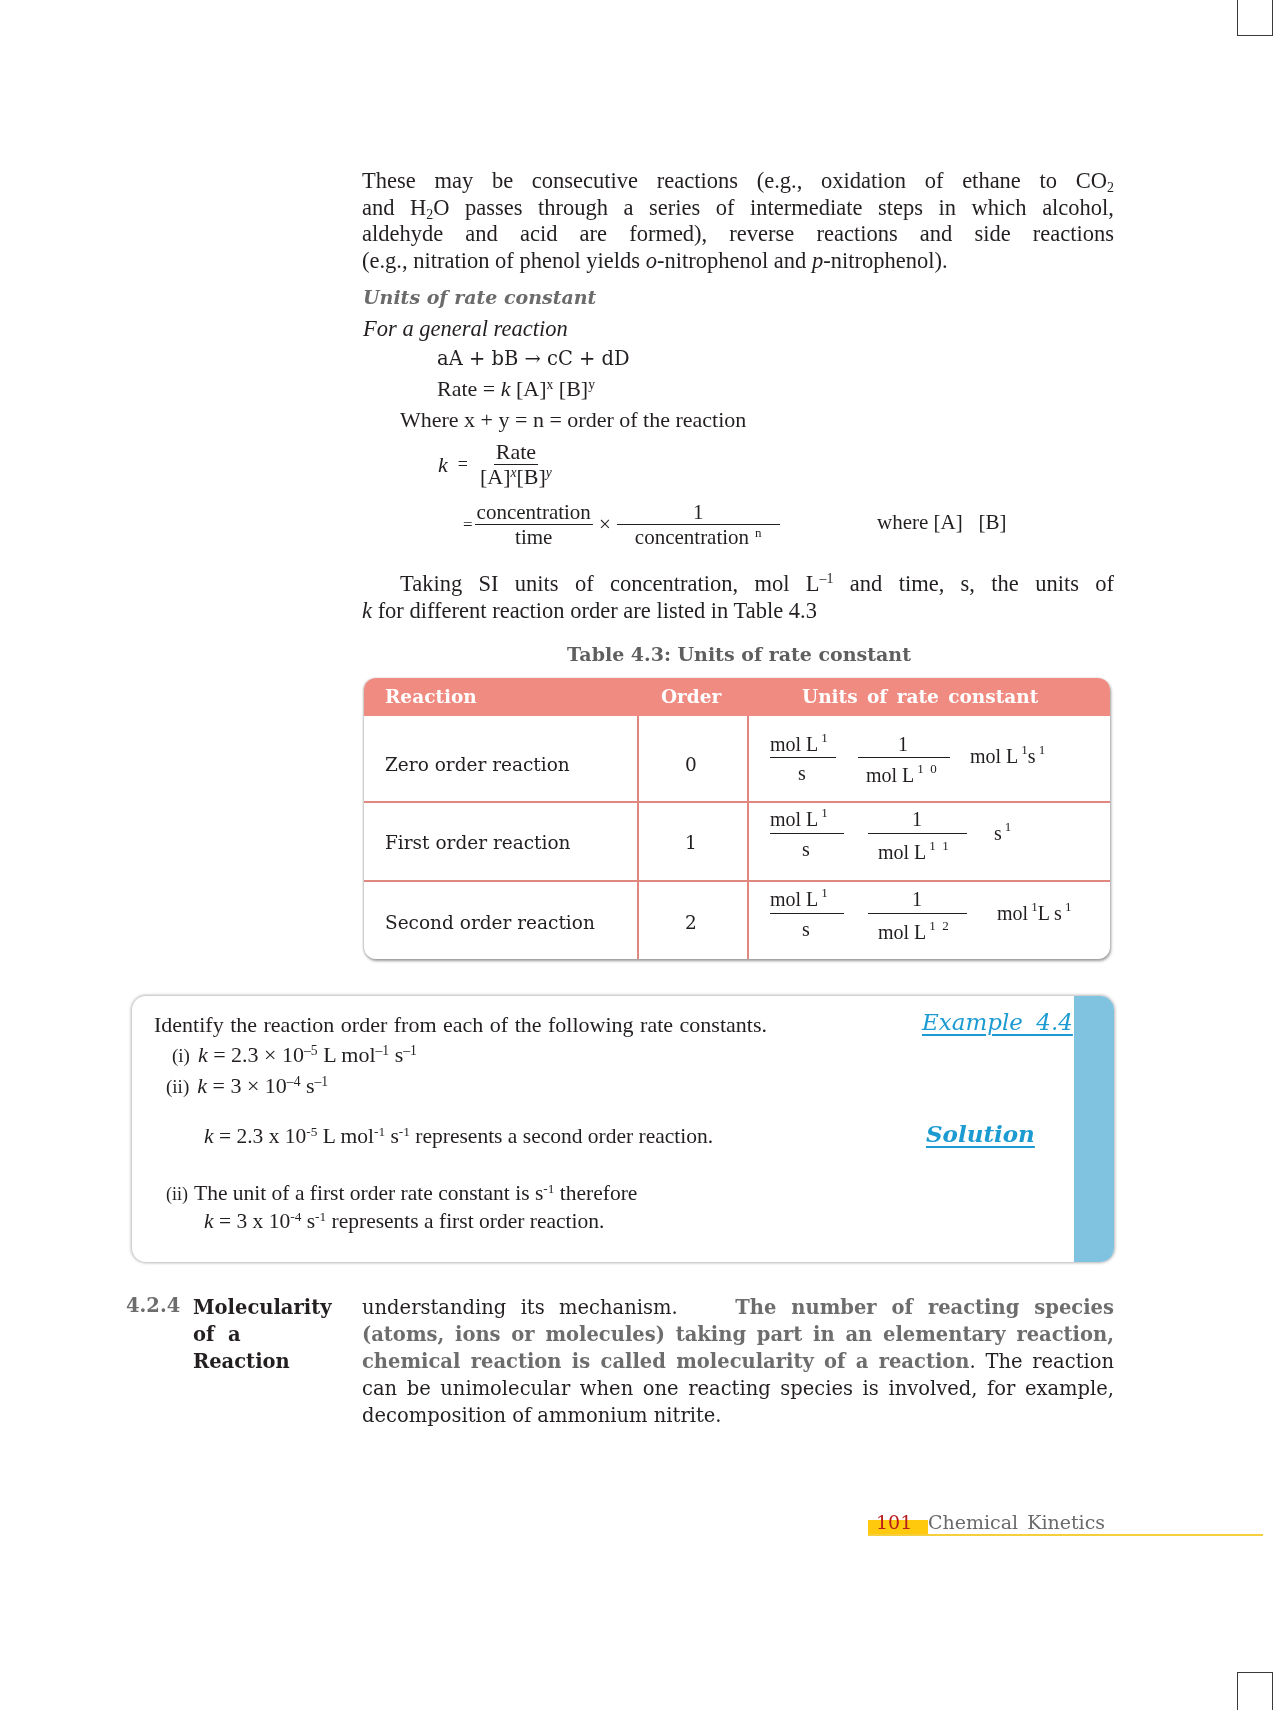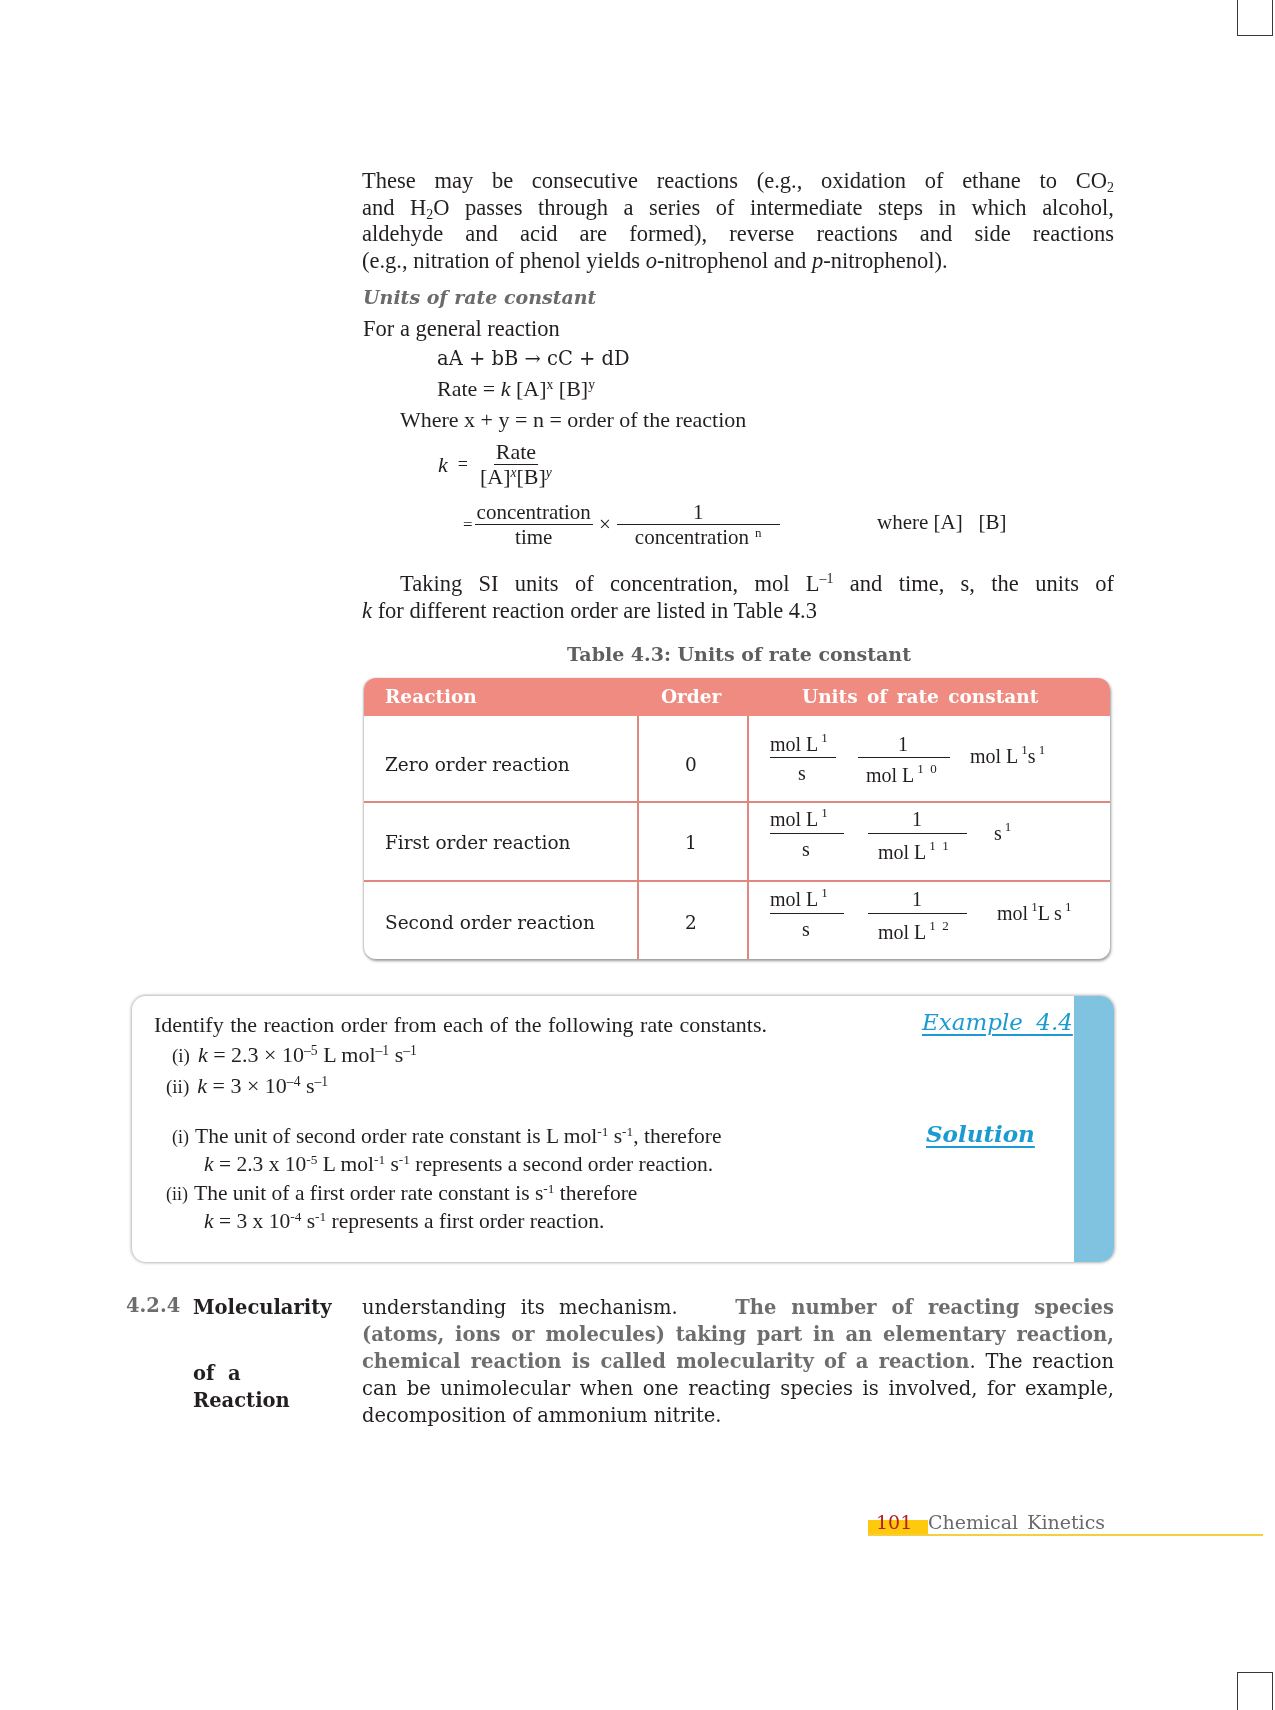--- a/index.html
+++ b/index.html
@@ -45,21 +45,21 @@
 
 <div class="abs para" style="left:362px; top:168px; width:752px;">
   <div style="text-align-last:justify;"><span>These may be consecutive reactions (e.g., oxidation of ethane to CO</span><sub>2</sub></div>
   <div style="text-align-last:justify;"><span>and H</span><sub>2</sub><span>O passes through a series of intermediate steps in which alcohol,</span></div>
   <div style="text-align-last:justify;">aldehyde and acid are formed), reverse reactions and side reactions</div>
   <div><span>(e.g., nitration of phenol yields </span><span class="it">o</span><span>-nitrophenol and </span><span class="it">p</span><span>-nitrophenol).</span></div>
 </div>
 
 <div class="abs heading-gray" style="left:363px; top:286px;">Units of rate constant</div>
 
-<div class="abs lib" style="left:363px; top:316px; font-size:22.5px;">For a general reaction</div>
+<div class="abs lib" style="left:363px; top:316px; font-size:22.5px;font-style:italic;">For a general reaction</div>
 
 <div class="abs eq" style="left:437px; top:347px;">aA + bB → cC + dD</div>
 
 <div class="abs lib" style="left:437px; top:376px; font-size:22px;">
   <span>Rate = </span><span class="it">k</span><span> [A]</span><sup>x</sup><span>  [B]</span><sup>y</sup>
 </div>
 
 <div class="abs lib" style="left:400px; top:407px; font-size:22px;">Where x + y = n = order of the reaction</div>
 
 <div class="abs lib" style="left:438px; top:440px; font-size:22px; display:flex; align-items:center;">
@@ -142,34 +142,33 @@
   <div class="abs lib" style="left:40px; top:46px; font-size:22px;">
     <span style="font-size:19px; margin-right:8px;">(i)</span><span class="it">k</span><span> = 2.3 × 10</span><sup>–5</sup><span> L mol</span><sup>–1</sup><span> s</span><sup>–1</sup>
   </div>
   <div class="abs lib" style="left:34px; top:77px; font-size:22px;">
     <span style="font-size:19px; margin-right:8px;">(ii)</span><span class="it">k</span><span> = 3 × 10</span><sup>–4</sup><span> s</span><sup>–1</sup>
   </div>
 
   <div class="abs script" style="left:794px; top:124px; font-size:23px; font-weight:bold;">Solution</div>
 
   <div class="abs lib" style="left:40px; top:127px; font-size:21.5px; line-height:27px;">
-    <div><span style="font-size:18px; margin-right:6px;">(i)</span><span>The unit of second order rate constant is L mol</span><sup>-1</sup><span> s</span><sup>-1</sup><span>, therefore</span></div>
     <div style="padding-left:32px;"><span class="it">k</span><span> = 2.3 x 10</span><sup>-5</sup><span> L mol</span><sup>-1</sup><span> s</span><sup>-1</sup><span> represents a second order reaction.</span></div>
   </div>
 
   <div class="abs lib" style="left:34px; top:184px; font-size:21.5px; line-height:27px;">
     <div><span style="font-size:18px; margin-right:6px;">(ii)</span><span>The unit of a first order rate constant is s</span><sup>-1</sup><span> therefore</span></div>
     <div style="padding-left:38px;"><span class="it">k</span><span> = 3 x 10</span><sup>-4</sup><span> s</span><sup>-1</sup><span> represents a first order reaction.</span></div>
   </div>
 </div>
 
 <div class="abs" style="left:126px; top:1294px; font-size:19.5px; font-weight:bold; color:#6d6d6d;">4.2.4</div>
 <div class="abs" style="left:193px; top:1294px; font-size:19.5px; font-weight:bold; line-height:27px; color:#231f20;">
   <div>Molecularity</div>
-  <div style="white-space:pre;margin-top:39px;">of  a</div>
+  <div style="white-space:pre;">of  a</div>
   <div>Reaction</div>
 </div>
 
 <div class="abs serif" style="left:362px; top:1294px; width:752px; font-size:19.5px; line-height:27px;">
   <div style="text-align:justify; text-align-last:justify; white-space:pre;"><span>understanding its mechanism.    </span><span class="bold-gray">The number of reacting species</span></div>
   <div class="bold-gray" style="text-align:justify; text-align-last:justify;">(atoms, ions or molecules) taking part in an elementary  reaction,</div>
   <div style="text-align:justify; text-align-last:justify;"><span class="bold-gray">chemical reaction is called molecularity of a reaction</span><span>. The reaction</span></div>
   <div style="text-align:justify; text-align-last:justify;">can be unimolecular when one reacting species is involved, for example,</div>
   <div>decomposition of ammonium nitrite.</div>
 </div>

